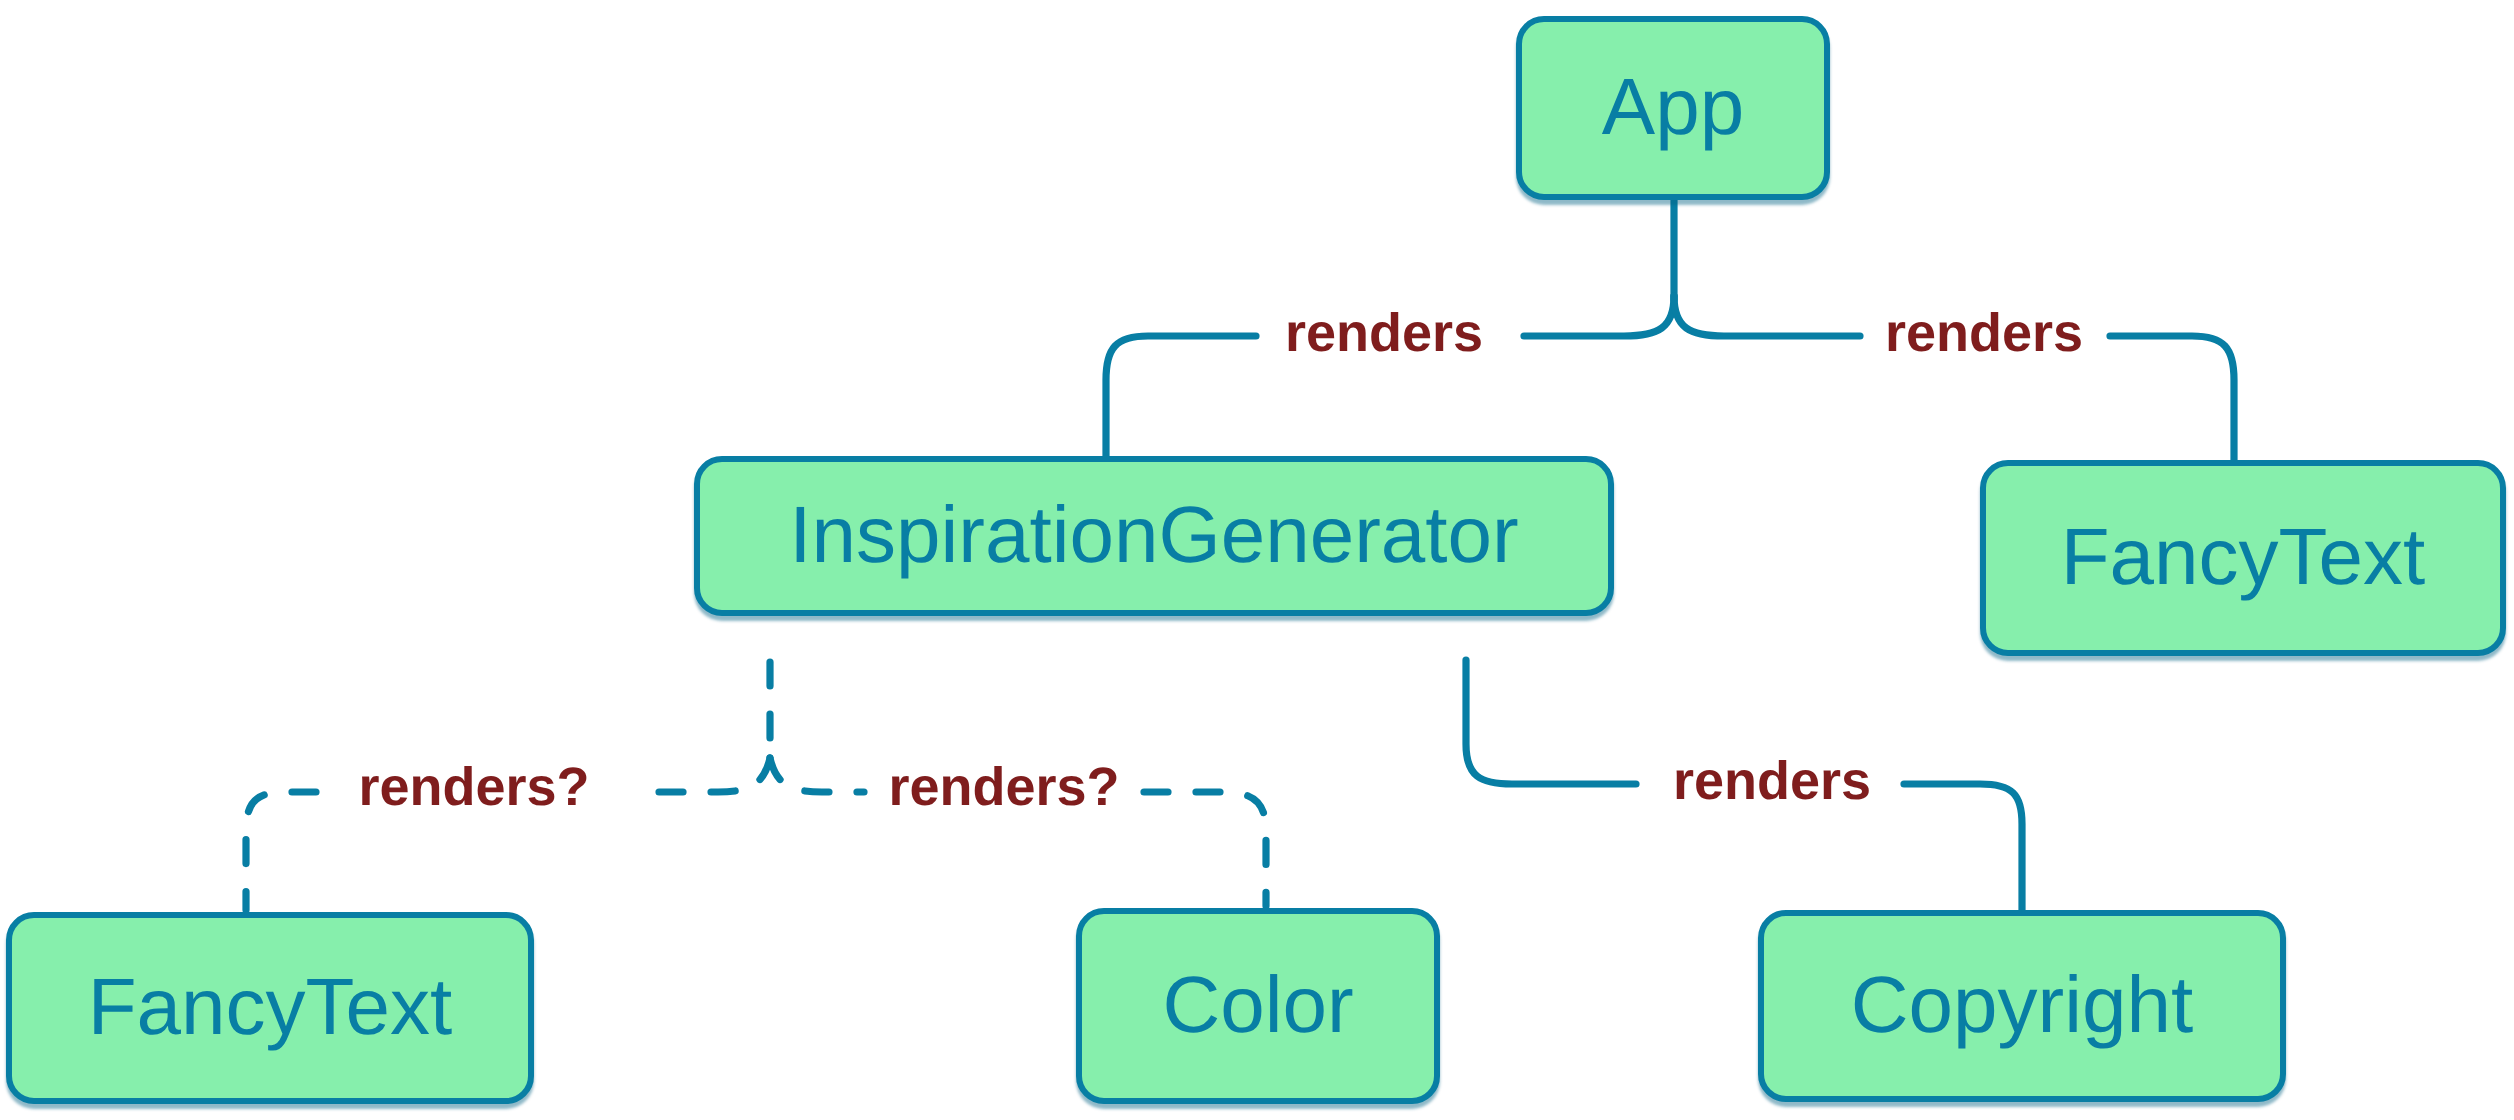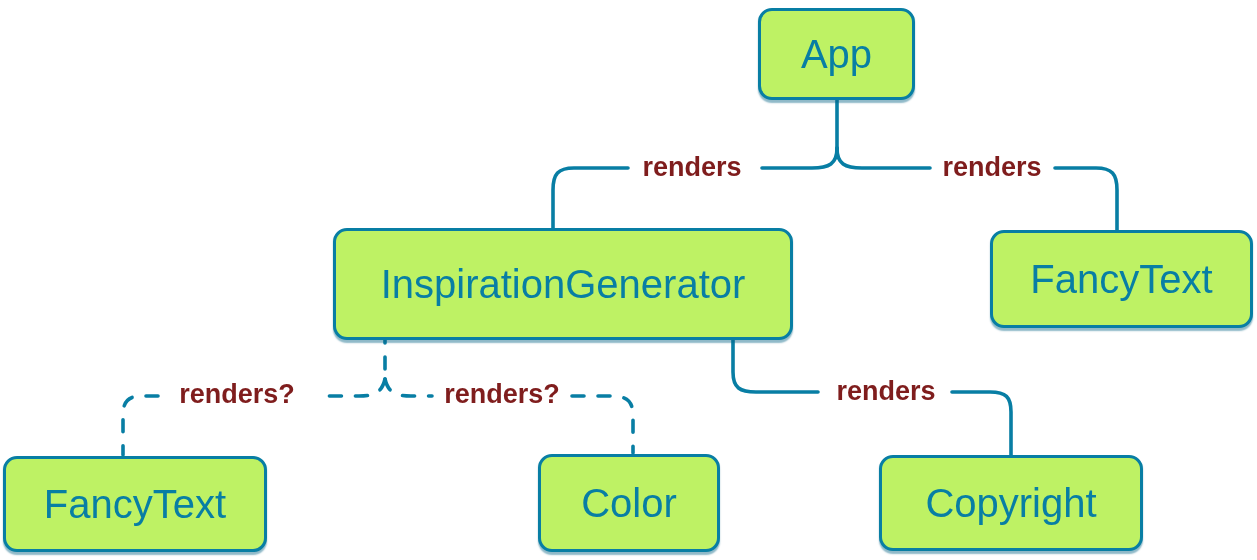--- a/index.html
+++ b/index.html
@@ -28,34 +28,34 @@
     stroke: #087EA4;
     stroke-width: 3.6;
     stroke-linecap: round;
   }
   .edges .dashed path {
     stroke-dasharray: 12 14;
   }
   .node {
     position: absolute;
     box-sizing: border-box;
-    background: #bef264;
+    background: #86efac;
     border: 3px solid #087EA4;
     border-radius: 14px;
     color: #087EA4;
     font-size: 40px;
     font-weight: 400;
     display: flex;
     align-items: center;
     justify-content: center;
     white-space: nowrap;
     box-shadow: 0 2.5px 1.5px rgba(7, 100, 132, 0.45);
   }
   .node-app                   { left: 758px;  top: 8px;   width: 157px; height: 92px; }
-  .node-inspiration-generator { left: 333px;  top: 228px; width: 460px; height: 112px; text-align: center; }
+  .node-inspiration-generator { left: 347px;  top: 228px; width: 460px; height: 80px; text-align: center; }
   .node-fancy-text-right      { left: 990px;  top: 230px; width: 263px; height: 98px; }
   .node-fancy-text-left       { left: 3px;    top: 456px; width: 264px; height: 96px; }
   .node-color                 { left: 538px;  top: 454px; width: 182px; height: 98px; }
   .node-copyright             { left: 879px;  top: 455px; width: 264px; height: 96px; }
   .edge-label {
     position: absolute;
     transform: translate(-50%, -50%);
     color: #7f1d1d;
     font-size: 27px;
     font-weight: 700;

